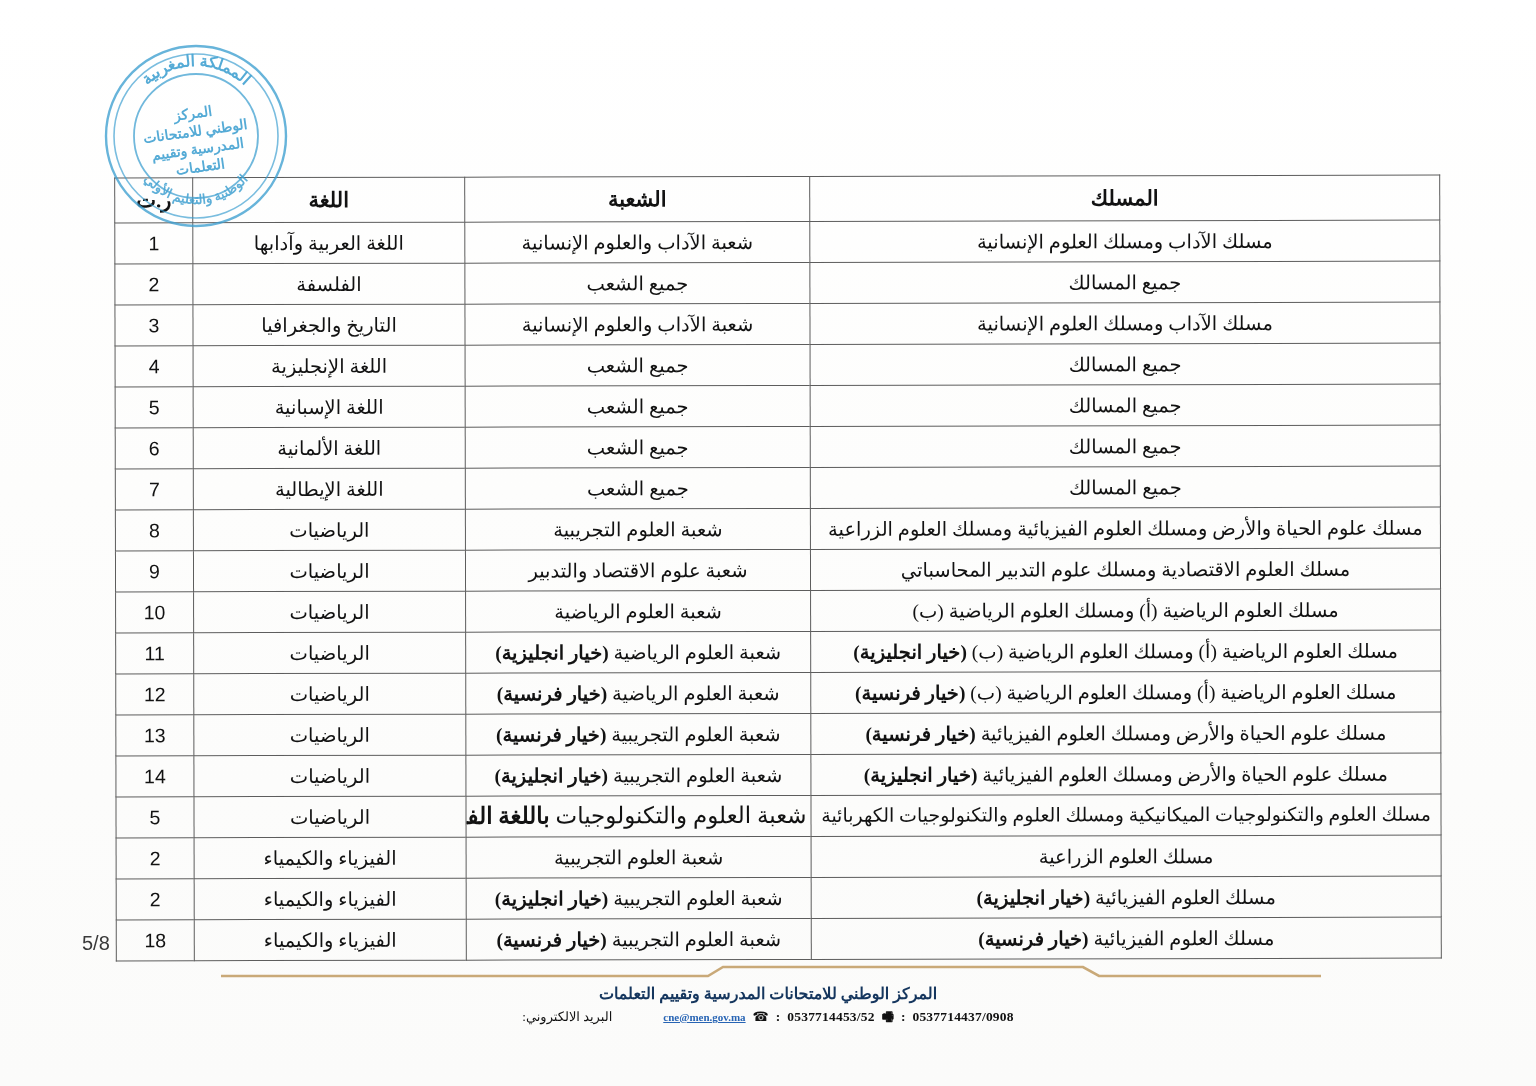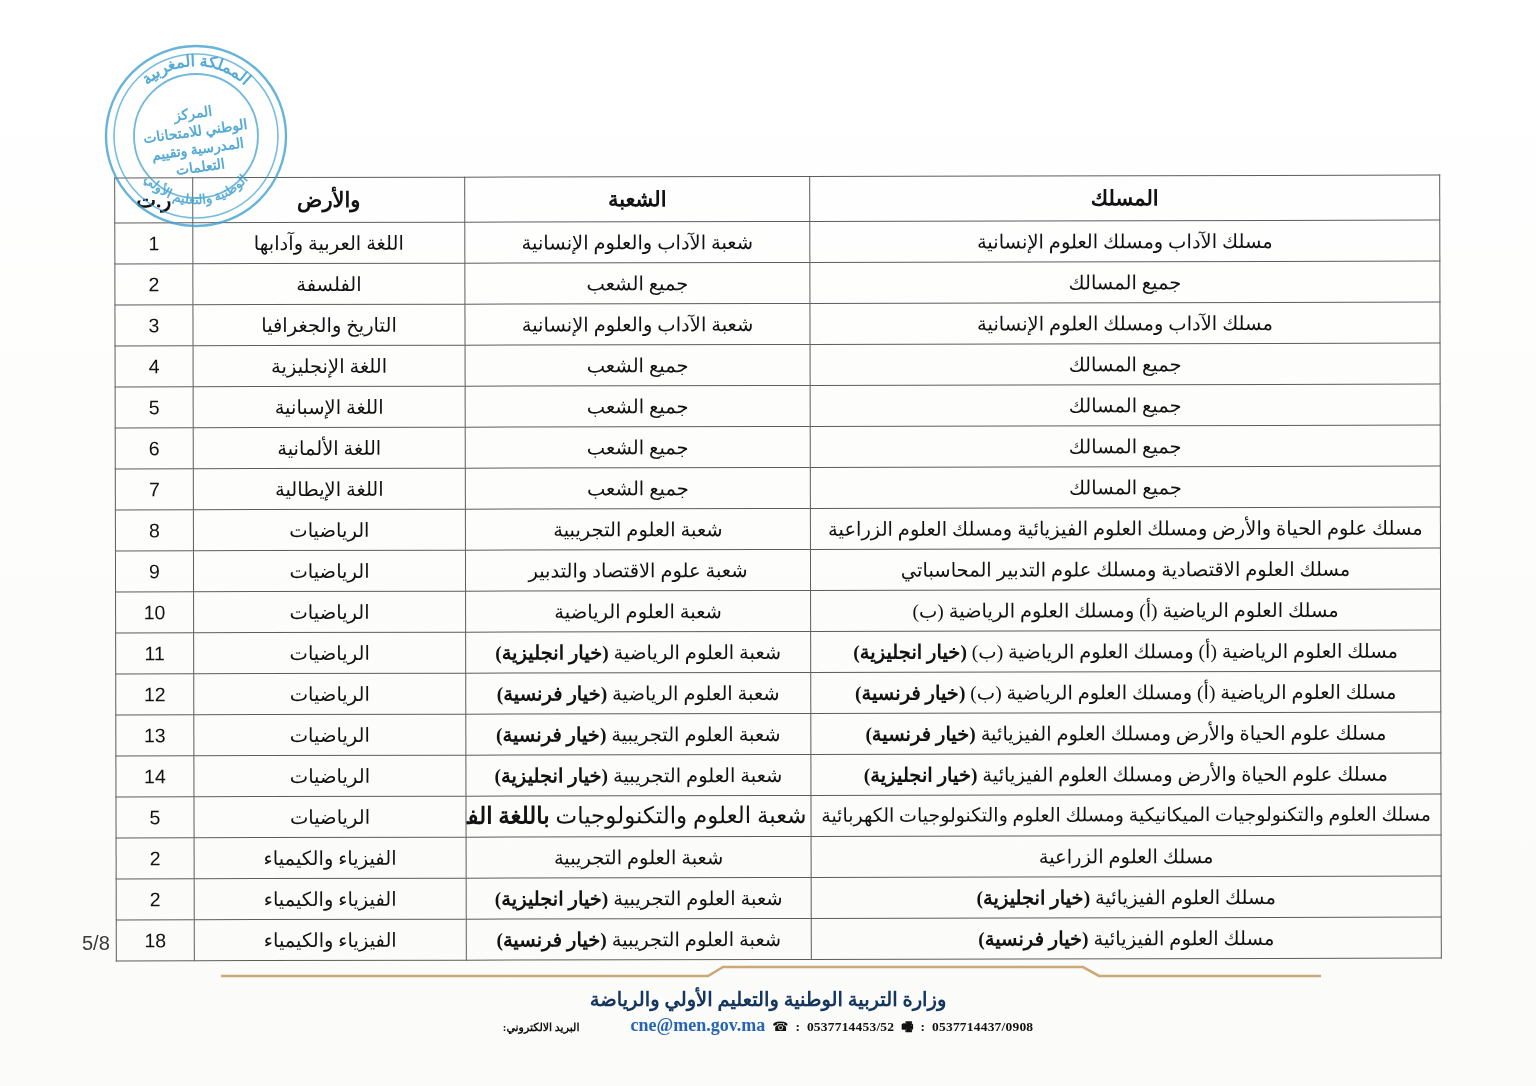--- a/index.html
+++ b/index.html
@@ -138,28 +138,29 @@
     font-weight: bold;
     color: #111111;
     direction: rtl;
     display: flex;
     justify-content: center;
     align-items: baseline;
     gap: 7px;
     flex-wrap: nowrap;
   }
   .footer-contact .lbl {
-    font-size: 11px;
-    font-weight: bold;
+    font-size: 13px;
+    font-weight: normal;
   }
   .footer-contact .mail {
     color: #2764b4;
+    text-decoration: underline;
     direction: ltr;
     font-family: "Liberation Serif", serif;
-    font-size: 18px;
+    font-size: 11px;
     margin-left: 44px;
   }
   .footer-contact .numline {
     direction: ltr;
     font-family: "Liberation Serif", serif;
     letter-spacing: 0.2px;
   }
   .glyph {
     font-family: "DejaVu Sans", sans-serif;
     font-size: 13px;
@@ -199,21 +200,21 @@
       <colgroup>
         <col class="c-track">
         <col class="c-branch">
         <col class="c-subj">
         <col class="c-num">
       </colgroup>
       <thead>
         <tr>
           <th class="track">المسلك</th>
           <th class="branch">الشعبة</th>
-          <th class="subj">والأرض</th>
+          <th class="subj">اللغة</th>
           <th class="num">ر.ت</th>
         </tr>
       </thead>
       <tbody id="table-body">
           <tr>
             <td class="track"><span>مسلك الآداب ومسلك العلوم الإنسانية</span></td>
             <td class="branch"><span>شعبة الآداب والعلوم الإنسانية</span></td>
             <td class="subj"><span>اللغة العربية وآدابها</span></td>
             <td class="num"><span>1</span></td>
           </tr>
@@ -322,21 +323,21 @@
         </tbody>
     </table>
   </div>
 
   <div class="page-number">5/8</div>
 
   <div class="footer">
     <svg class="footer-rule" width="1130" height="20" viewBox="0 0 1130 20" aria-hidden="true">
       <path d="M 18,14 L 505,14 L 520,5 L 880,5 L 896,14 L 1118,14" fill="none" stroke="#c9a978" stroke-width="2.6" stroke-linejoin="miter"></path>
     </svg>
-    <div class="footer-ministry">وزارة التربية الوطنية والتعليم الأولي والرياضة</div>
+    <div class="footer-center">المركز الوطني للامتحانات المدرسية وتقييم التعلمات</div>
     <div class="footer-contact">
       <span class="numline">0537714437/0908</span>
       <span>:</span>
       <span class="glyph">🖷</span>
       <span class="numline">0537714453/52</span>
       <span>:</span>
       <span class="glyph">☎</span>
       <span class="mail">cne@men.gov.ma</span>
       <span class="lbl">البريد الالكتروني:</span>
     </div>

